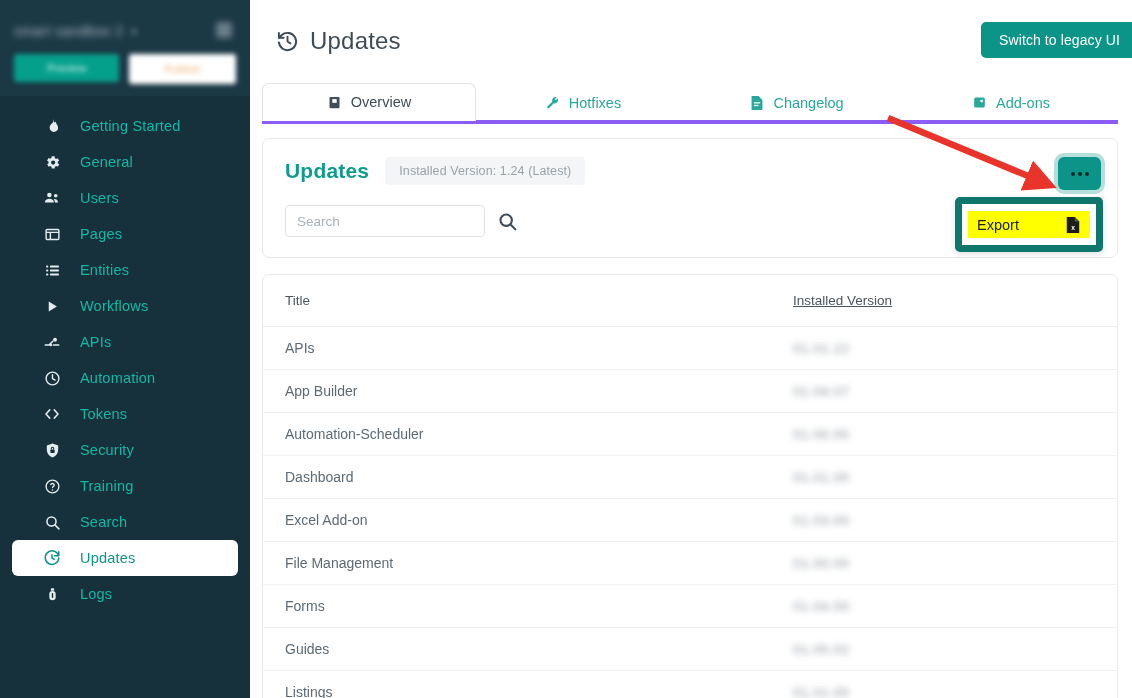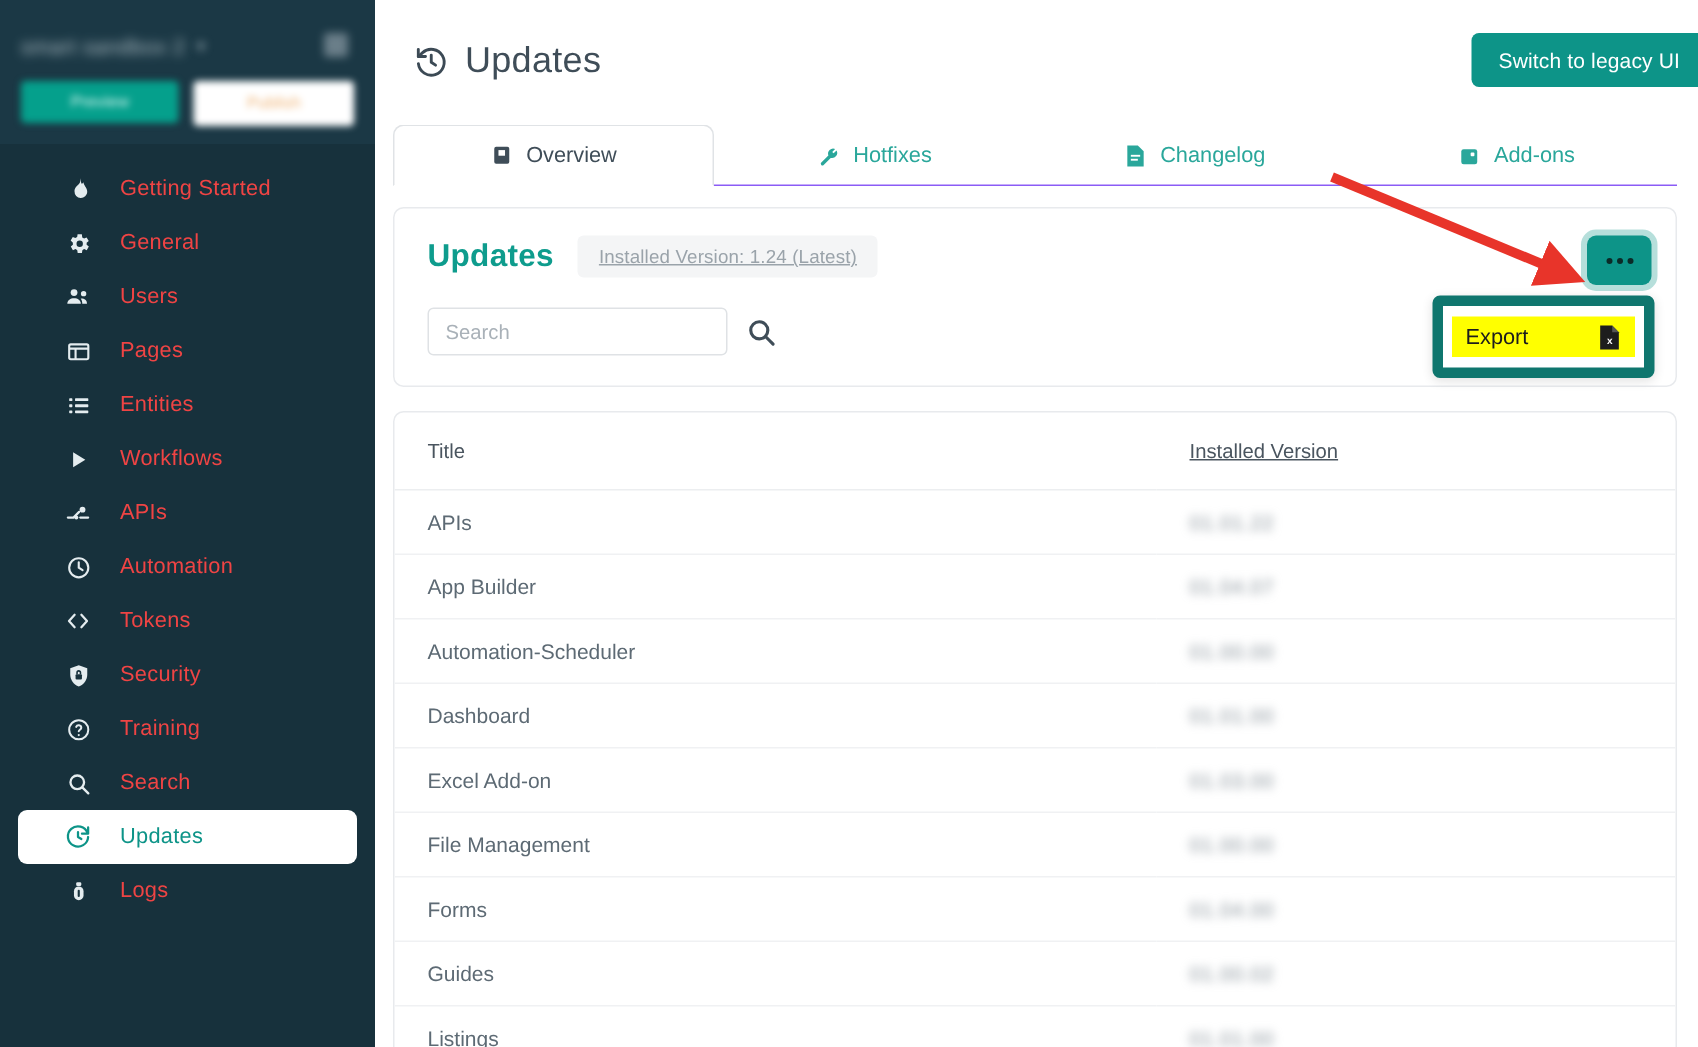--- a/index.html
+++ b/index.html
@@ -54,21 +54,21 @@
     display: flex; align-items: center; height: 36px;
     padding-left: 30px; gap: 18px; cursor: pointer;
     margin: 0 12px 0 12px; border-radius: 6px;
   }
   .sb-item .sb-ico {
     width: 20px; height: 20px; display: flex; align-items: center;
     justify-content: center; color: #e4ecef; flex: 0 0 20px;
   }
   .sb-item .sb-ico svg { display: block; }
   .sb-item .sb-label {
-    font-size: 14.5px; color: #ef4444; letter-spacing: .2px; white-space: nowrap;
+    font-size: 14.5px; color: #14b8a6; letter-spacing: .2px; white-space: nowrap;
   }
   .sb-item.active { background: #ffffff; }
   .sb-item.active .sb-label { color: #0d9488; }
   .sb-item.active .sb-ico { color: #0d9488; }
 
   
   #main { flex: 1 1 auto; height: 698px; background: #ffffff; position: relative; }
   .topbar {
     height: 82px; display: flex; align-items: center;
     padding: 0 0 0 26px; position: relative;
@@ -83,21 +83,21 @@
     background: #0d9488; color: #ffffff;
     border: none; border-radius: 5px;
     height: 36px; padding: 0 18px;
     font-size: 14px; font-family: "Liberation Sans", sans-serif;
     cursor: pointer; letter-spacing: .1px; white-space: nowrap;
   }
 
   
   .tabs {
     display: flex; height: 42px; margin: 0 14px 0 12px;
-    border-bottom: 1px solid #8b5cf6; align-items: stretch;
+    border-bottom: 4px solid #8b5cf6; align-items: stretch;
   }
   .tab {
     flex: 1 1 0; display: flex; align-items: center; justify-content: center;
     gap: 9px; font-size: 14.5px; color: #2aa79b; cursor: pointer;
     border: 1px solid transparent; border-bottom: none;
     border-radius: 7px 7px 0 0; position: relative; top: 1px;
   }
   .tab .t-ico { display: flex; align-items: center; }
   .tab.active {
     background: #ffffff; color: #3f4d58;
@@ -109,21 +109,21 @@
   .cards { padding: 14px 14px 0 12px; }
   .card {
     background: #ffffff; border: 1px solid #e8eaed; border-radius: 7px;
     position: relative;
   }
   .card-top { padding: 18px 22px 20px 22px; }
   .ct-head { display: flex; align-items: center; gap: 16px; }
   .ct-title { font-size: 21px; color: #0e9c8d; font-weight: 700; letter-spacing: .2px; }
   .ct-badge {
     background: #f4f5f6; color: #9aa3aa; font-size: 12.5px;
-    border-radius: 4px; padding: 7px 14px; letter-spacing: .1px; text-decoration: underline;
+    border-radius: 4px; padding: 7px 14px; letter-spacing: .1px;
   }
   .ct-search-row { display: flex; align-items: center; gap: 12px; margin-top: 20px; }
   .search-input {
     width: 200px; height: 32px; border: 1px solid #dfe2e5; border-radius: 4px;
     padding: 0 11px; font-size: 13.5px; color: #6b7680;
     font-family: "Liberation Sans", sans-serif; outline: none; background: #fff;
   }
   .search-input::placeholder { color: #a9b1b8; }
   .search-ico { color: #3f4d58; display: flex; cursor: pointer; }
 

